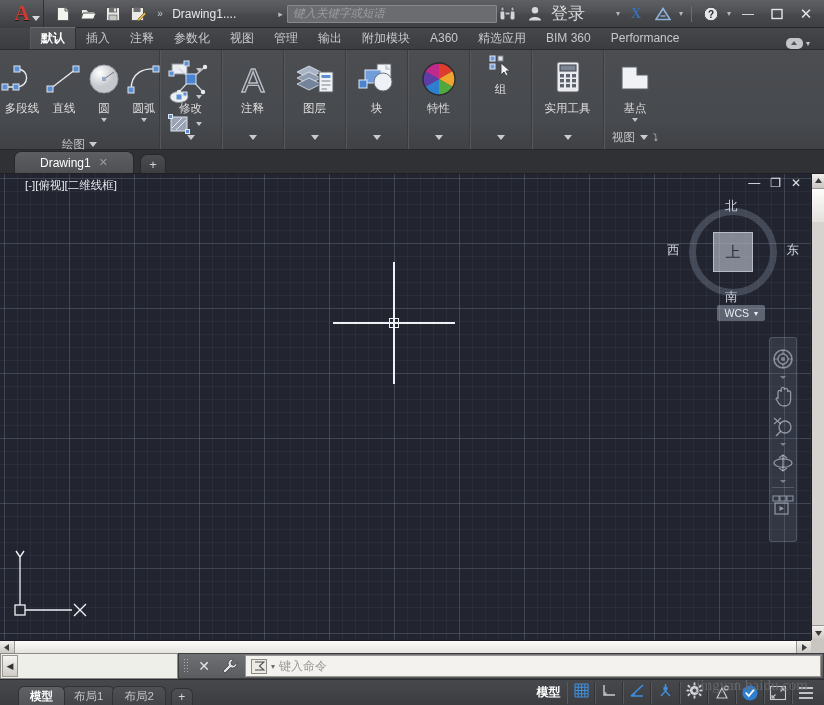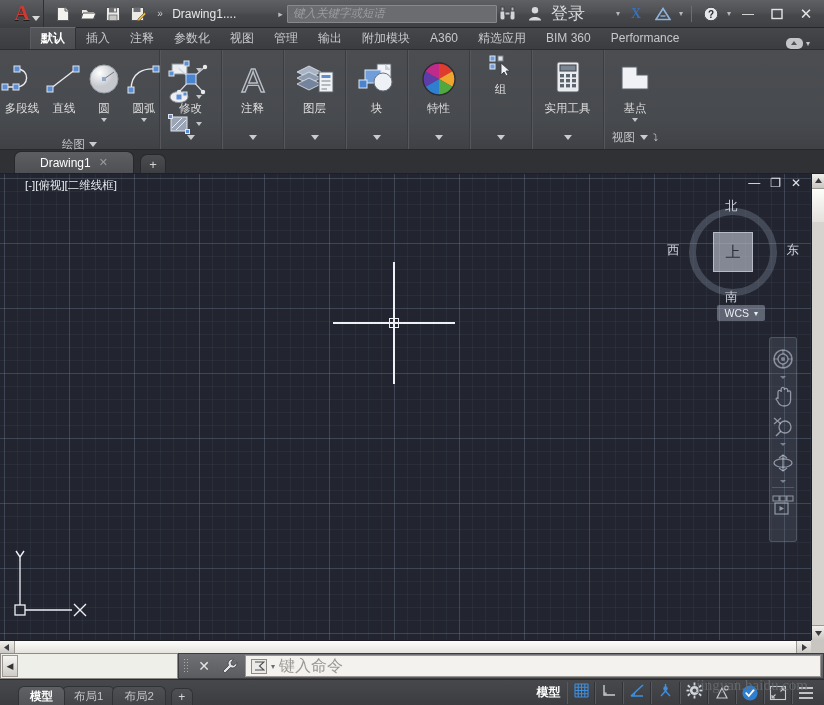--- a/index.html
+++ b/index.html
@@ -249,21 +249,21 @@
     background-image:radial-gradient(circle, #b5b7ba 0.8px, transparent 1px);
     background-size:3px 3px; opacity:.85; }
   .cmdclose{ color:#e6e6e6; font-size:14px; width:18px; text-align:center;}
   .cmdwrench{ width:20px; display:flex;align-items:center;justify-content:center;}
   .cmdinput{
     flex:1; height:22px; background:#f3f2ee; border:1px solid #9a9792;
     display:flex; align-items:center; gap:4px; padding:0 5px; margin-right:2px;
   }
   .cmdsigil{ width:16px;height:15px; border:1px solid #8d8a85; background:#eceae6;
     display:flex;align-items:center;justify-content:center;font-size:10px;color:#3a3a3a;}
-  .cmdph{ color:#9b9893; font-size:16px; }
+  .cmdph{ color:#9b9893; font-size:12px; }
 
   
   .statusrow{
     height:14px; flex:0 0 26px;
     background:linear-gradient(to bottom,#46484c,#3b3d41);
     display:flex; align-items:center; border-top:1px solid #2a2c30;
     position:relative;
   }
   .ltabs{ display:flex; align-items:flex-end; height:26px; padding-left:18px; }
   .ltab{

